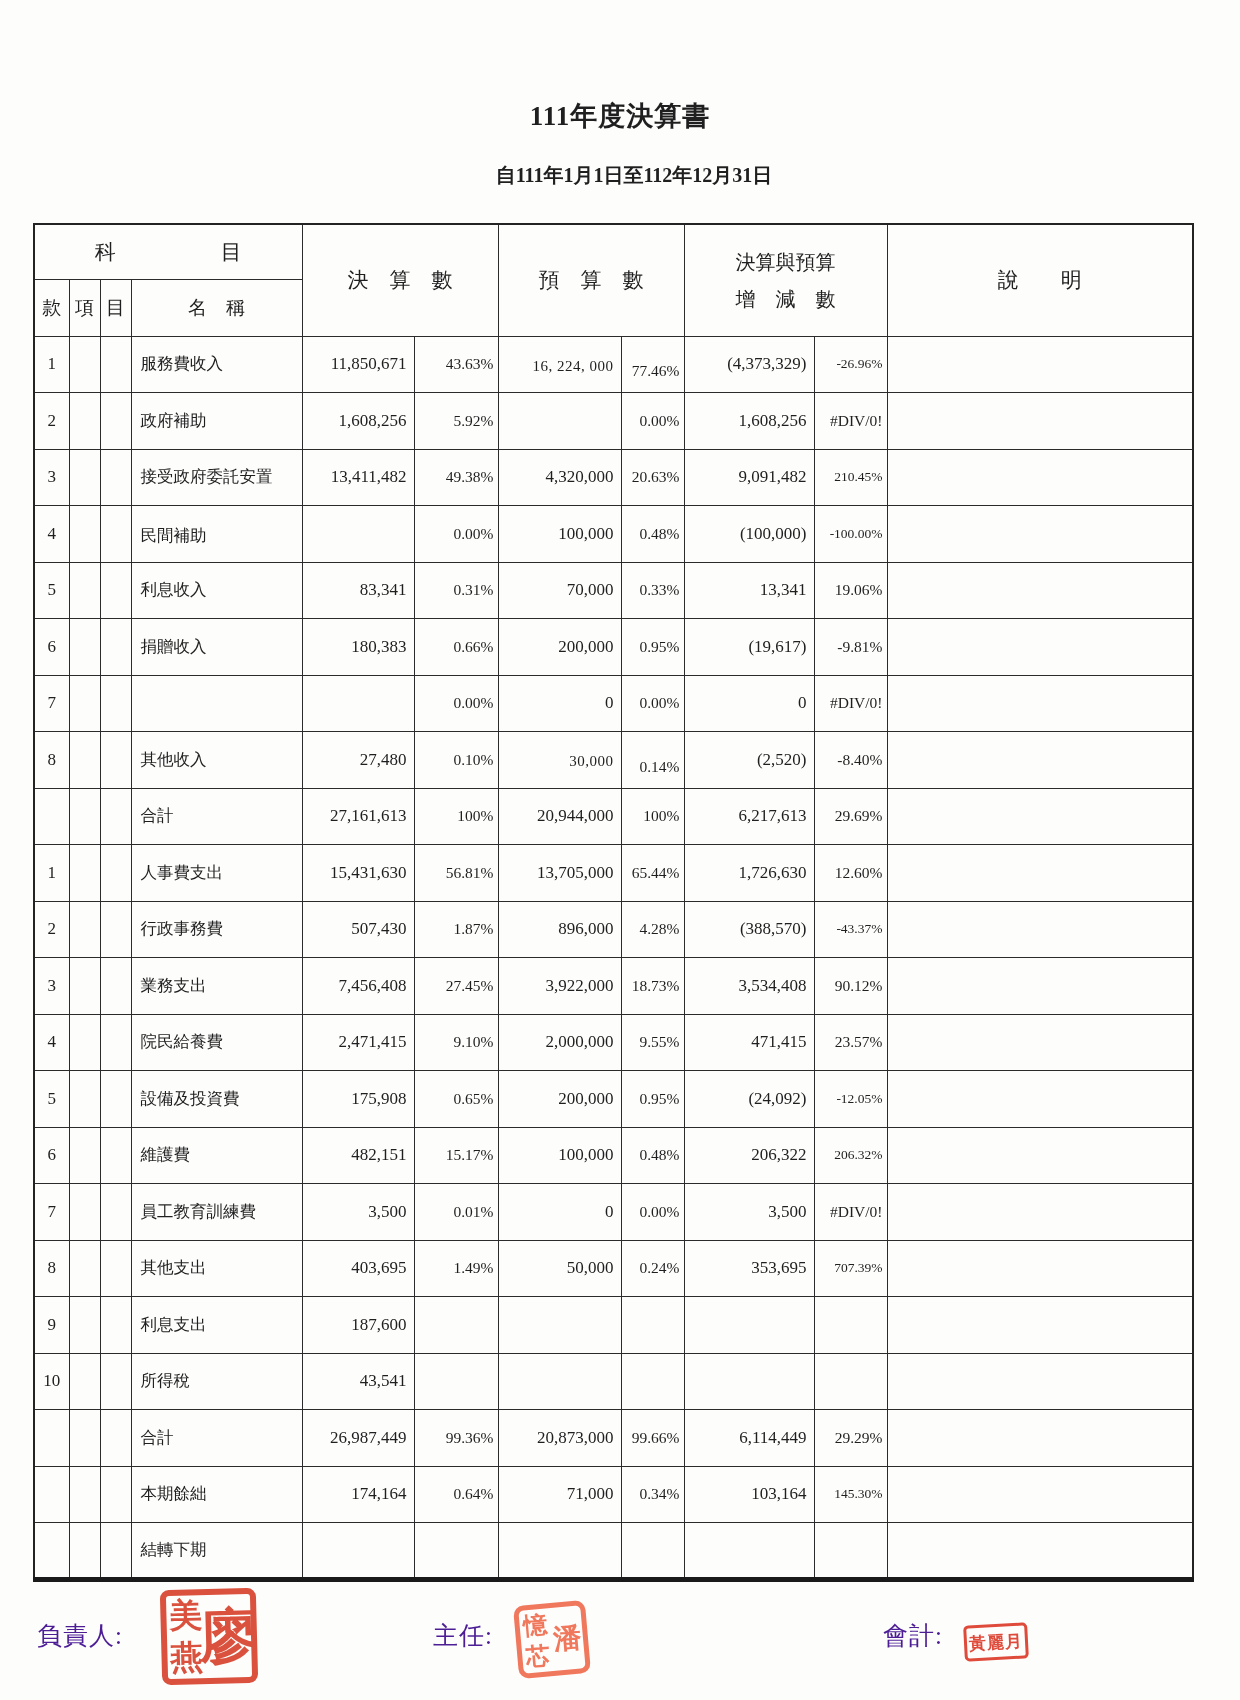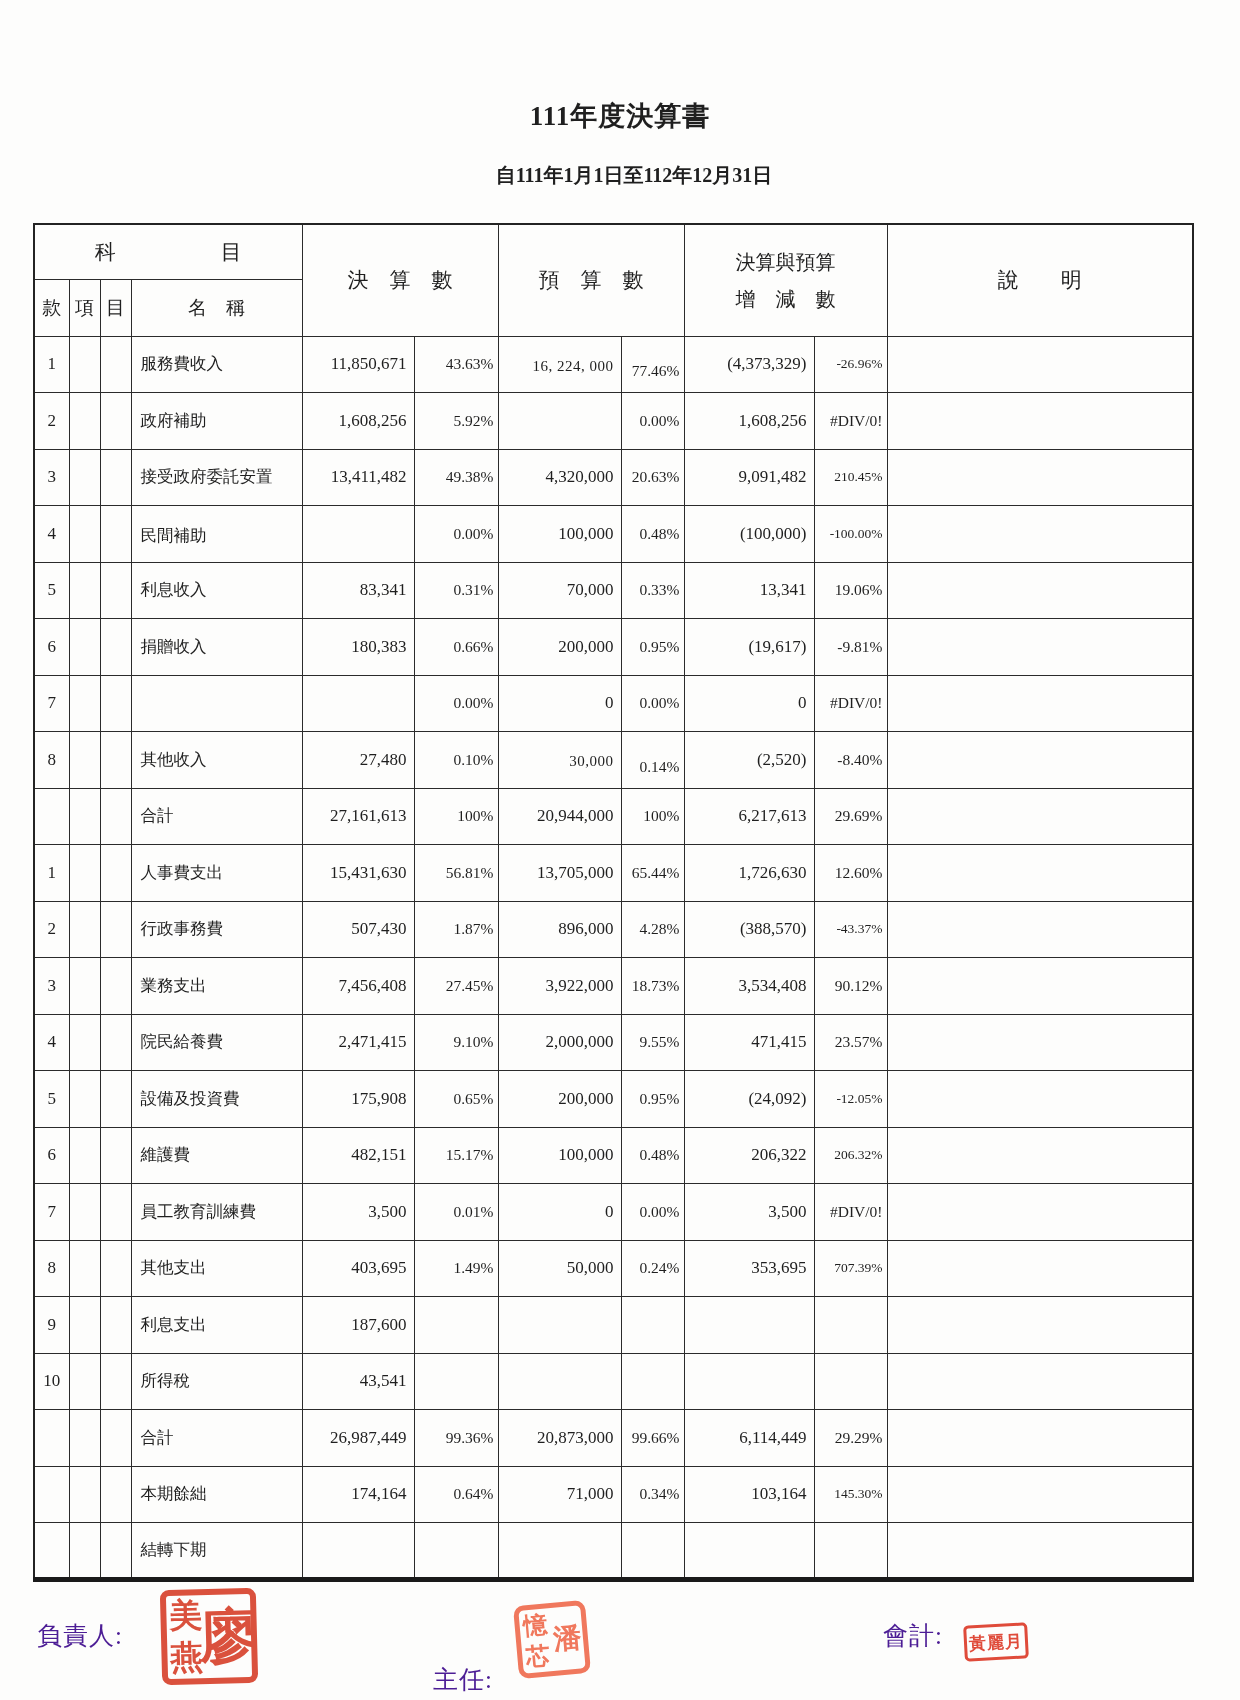--- a/index.html
+++ b/index.html
@@ -40,21 +40,21 @@
   .c-num   { text-align:right; padding-right:7px; font-size:17px; }
   .c-pct   { text-align:right; padding-right:4px; font-size:15.5px; }
   .pct-small { font-size:13.5px;margin-left:18px; }
   .raised  { vertical-align:top; padding-top:4px; font-size:15px; letter-spacing:0.5px; }
   .lowered { padding-top:14px; }
   .name-top{ vertical-align:top; padding-top:5px; }
   .c-note  {}
 
   .flabel { position:absolute; font-size:25px; color:#4c1d95; letter-spacing:1px; }
   .flabel.owner      { left:37px;  top:1619px; }
-  .flabel.director   { left:433px; top:1619px;margin-top:44px; }
+  .flabel.director   { left:433px; top:1619px; }
   .flabel.accountant { left:883px; top:1619px; }
 
   .stamp { position:absolute; display:flex; align-items:center; justify-content:center; }
   .stamp-owner {
     left:161px; top:1589px; width:96px; height:95px;
     border:6px solid #d8452f; border-radius:9px;
     color:#d8452f; transform:rotate(-1.5deg); opacity:0.93;
     font-weight:700; flex-direction:row;
   }
   .stamp-owner .col-l { display:flex; flex-direction:column; align-items:center; justify-content:space-around; height:100%; width:46%; }

